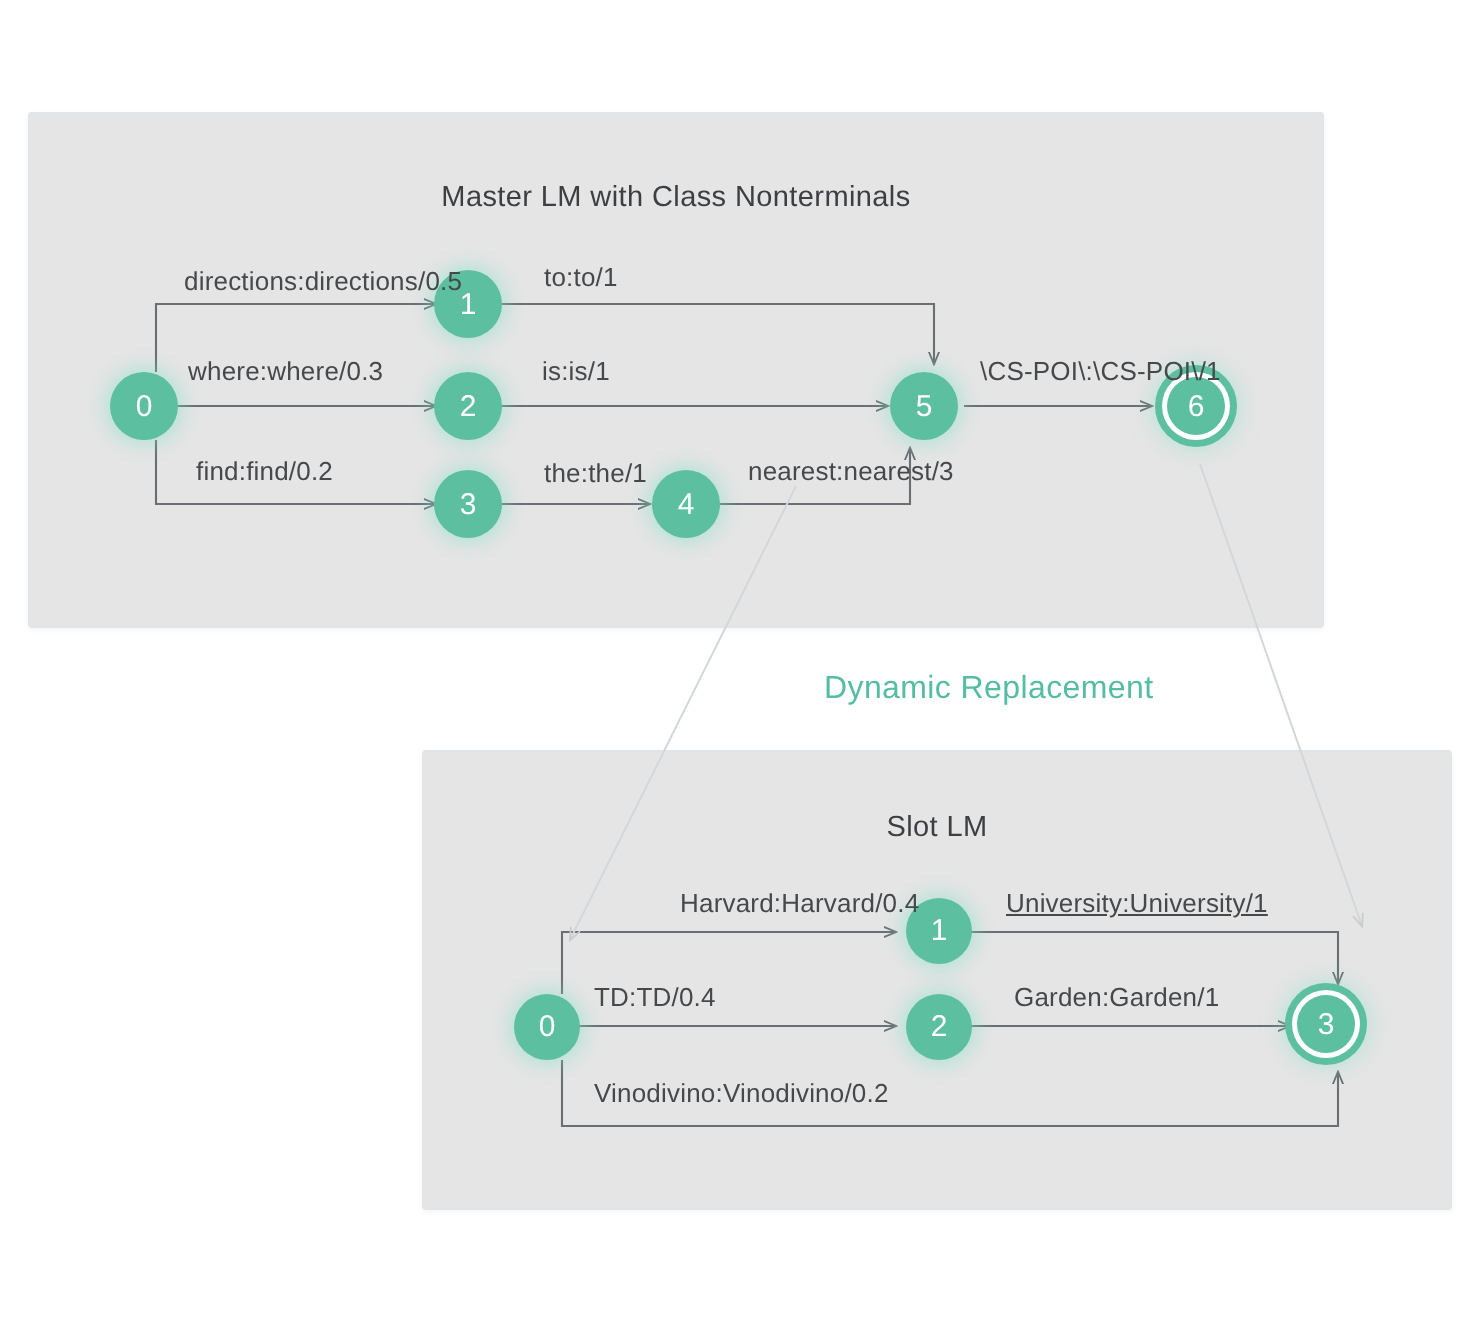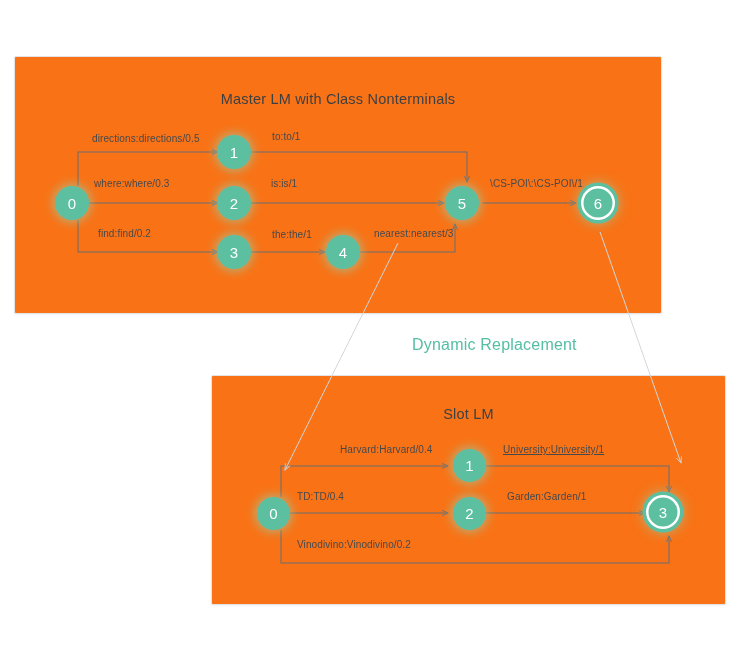--- a/index.html
+++ b/index.html
@@ -15,21 +15,21 @@
     overflow: hidden;
   }
   #stage {
     position: absolute;
     left: 0; top: 0;
     width: 740px;
     height: 668px;
   }
   .panel {
     position: absolute;
-    background: #f97316;
+    background: #e5e5e5;
     border: 1px solid #e2e5e7;
     border-radius: 2px;
     box-shadow: 0 1px 3px rgba(0,0,0,0.05);
   }
   #panel-master {
     left: 14px;
     top: 56px;
     width: 646px;
     height: 256px;
   }
@@ -70,21 +70,21 @@
     font-size: 15px;
     font-family: "Liberation Sans", sans-serif;
     box-shadow: 0 0 9px 3px rgba(130,225,200,0.45);
   }
   .node.final {
     box-shadow: 0 0 0 2.5px #ffffff inset, 0 0 0 3.5px #5cbfa0, 0 0 11px 4px rgba(130,225,200,0.5);
   }
   .arc-label {
     position: absolute;
     color: #46494c;
-    font-size: 10px;
+    font-size: 13px;
     font-family: "Liberation Sans", sans-serif;
     white-space: nowrap;
     letter-spacing: 0.1px;
   }
   #dynamic-replacement {
     position: absolute;
     left: 412px;
     top: 336px;
     color: #54bda4;
     font-size: 16px;

